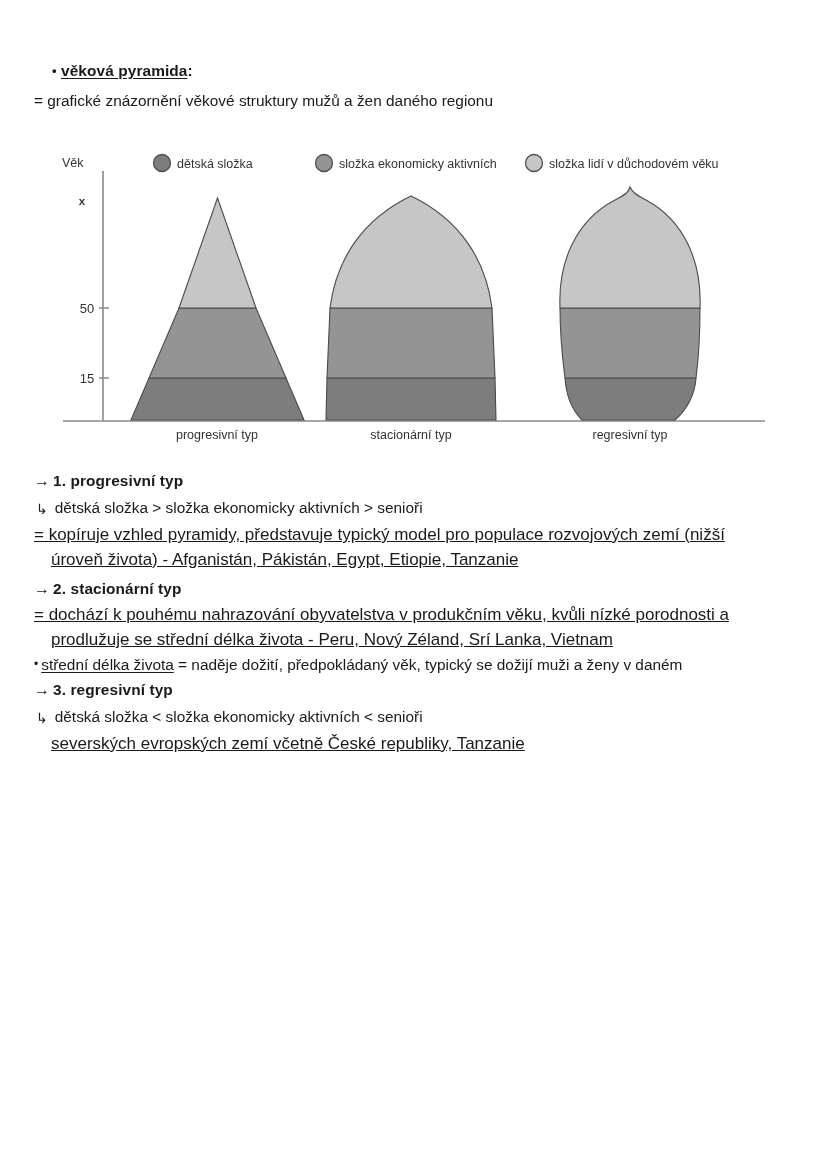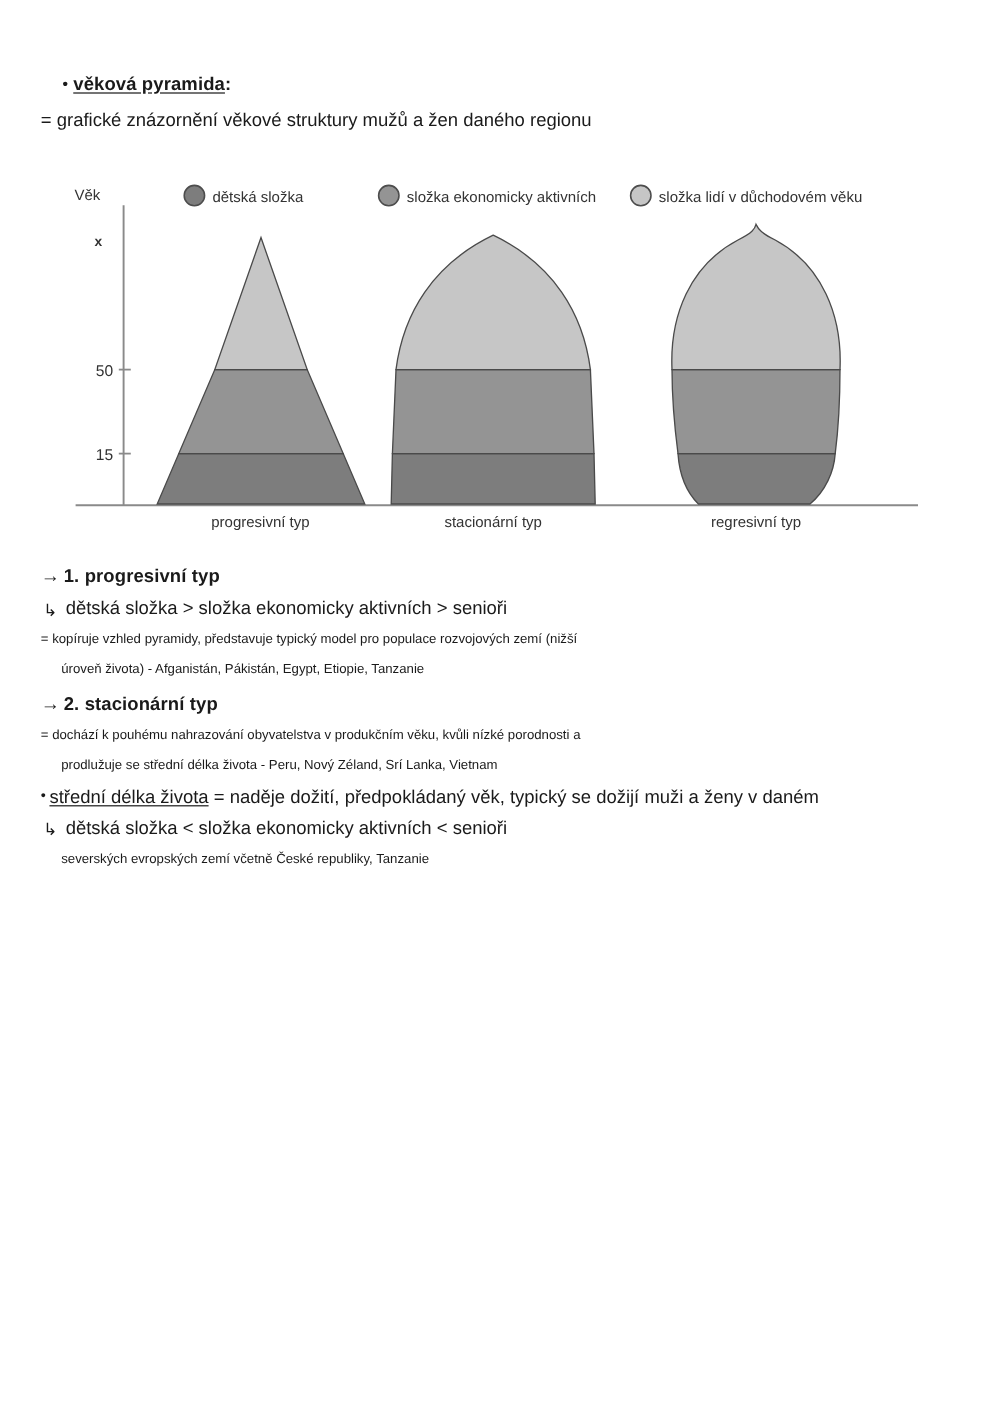--- a/index.html
+++ b/index.html
@@ -86,22 +86,23 @@
     padding-left: 2px;
   }
   .sub .hook {
     font-size: 14px;
     padding-right: 7px;
     position: relative;
     top: 1px;
   }
 
   .def {
-    font-size: 11px;
+    font-size: 17px;
     line-height: 25px;
+    text-decoration: underline;
   }
   .def .cont {
     display: block;
     padding-left: 17px;
   }
 
   .bullet-def {
     font-size: 15.4px;
     line-height: 25px;
   }
@@ -233,20 +234,23 @@
         <span class="cont">prodlužuje se střední délka života - Peru, Nový Zéland, Srí Lanka, Vietnam</span>
       </div>
     </div>
 
     <div class="bullet-def">
       <span class="dot">•</span><span class="u">střední délka života</span>
       <span>= naděje dožití, předpokládaný věk, typický se dožijí muži a ženy v daném</span>
     </div>
 
     <div class="blk">
+      <div class="arrow-head">
+        <span class="ar">→</span><span>3. regresivní typ</span>
+      </div>
       <div class="sub">
         <span class="hook">↳</span><span>dětská složka &lt; složka ekonomicky aktivních &lt; senioři</span>
       </div>
       <div class="def">
         <span class="cont">severských evropských zemí včetně České republiky, Tanzanie</span>
       </div>
     </div>
 
   </div>
 </div>

